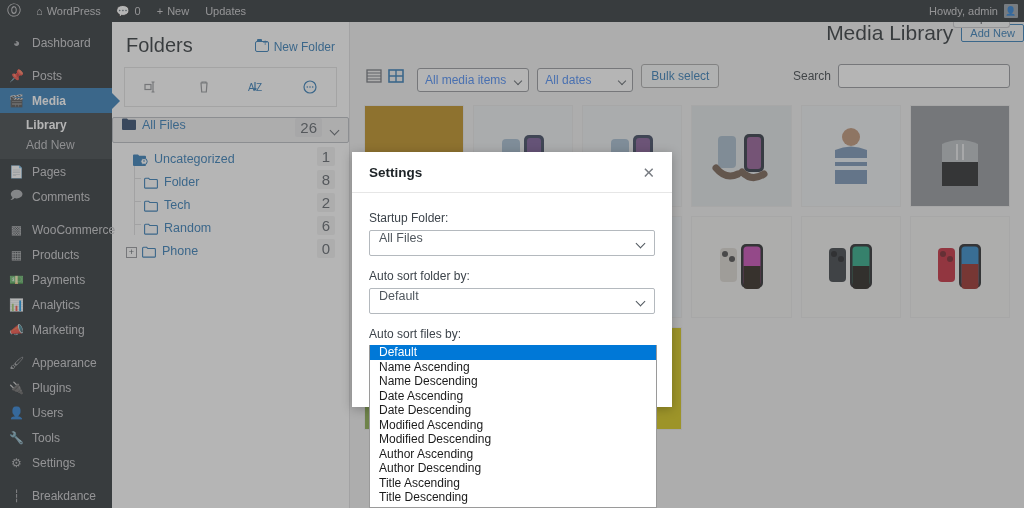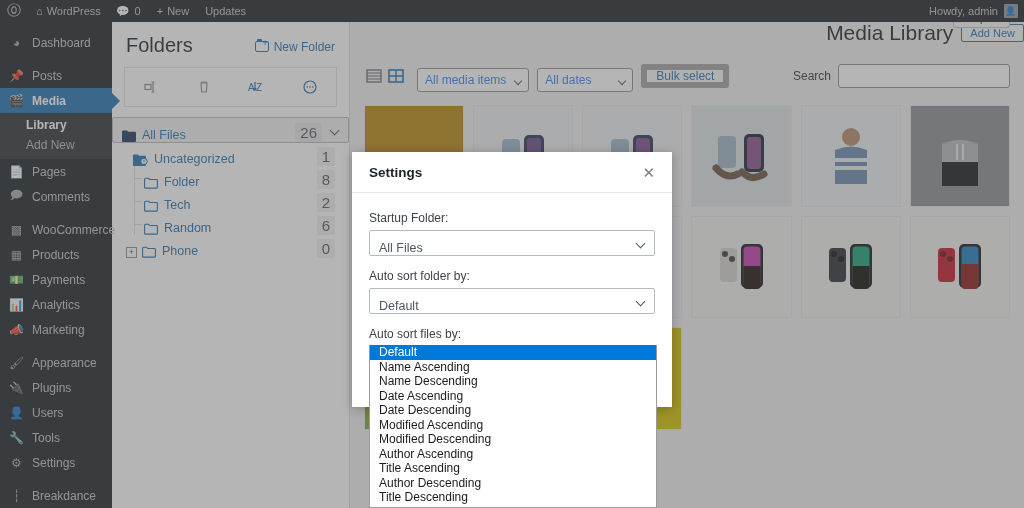--- a/index.html
+++ b/index.html
@@ -90,21 +90,21 @@
   .media-toolbar { margin: 12px 14px 0 14px; height: 38px; display:flex; align-items:center; gap:8px; }
   .view-switch { display:flex; gap: 3px; margin-right: 4px;}
   .vs-btn { width:19px; height:19px; display:flex; align-items:center; justify-content:center; }
   .vs-btn.active { }
   .tb-select {
     height: 24px; border:1px solid #8c8f94; border-radius:3px; background:#fff; color:#3b82f6;
     font-size:12px; padding: 0 22px 0 7px; display:flex; align-items:center; position:relative; min-width: 60px; margin-top: 8px;
   }
   .tb-select:after { content:""; position:absolute; right:7px; top:9px; width:5px;height:5px;
     border-right:1.4px solid #50575e; border-bottom:1.4px solid #50575e; transform:rotate(45deg); }
-  .tb-btn { height:24px; border:6px solid #a3a3a3; color:#2271b1; background:#f6f7f7; border-radius:3px;
+  .tb-btn { height:24px; border:1px solid #a3a3a3; color:#2271b1; background:#f6f7f7; border-radius:3px;
             font-size:12px; padding: 0 9px; display:flex; align-items:center;}
   .search-wrap { margin-left:auto; display:flex; align-items:center; gap:7px; }
   .search-label { font-size:12px; color:#2c3338; }
   .search-input { width: 172px; height:24px; border:1px solid #8c8f94; border-radius:3px; background:#fff; }
 
   .media-grid { margin: 10px 14px 0 14px; display:grid; grid-template-columns: repeat(6, 1fr); gap: 9px; }
   .mcell { width:100%; padding-top: 100%; position:relative; background:#fff; border:1px solid #e5e5e5; }
   .mcell > .inner { position:absolute; inset:0; overflow:hidden; display:flex; align-items:center; justify-content:center; }
 
   
@@ -116,21 +116,21 @@
     background:#fff; z-index: 80; box-shadow: 0 2px 10px rgba(0,0,0,.25);
   }
   .modal-head { height: 41px; border-bottom:1px solid #e6e6e6; display:flex; align-items:center; padding: 0 17px; }
   .modal-title { font-size: 13.5px; font-weight:600; color:#1d2327; }
   .modal-close { margin-left:auto; color:#787c82; font-size:15px; line-height:1; }
   .modal-body { padding: 18px 17px 0 17px; }
   .field-label { font-size:12px; color:#3c434a; margin-bottom:5px; }
   .field-group { margin-bottom: 13px; }
   .sel {
     height:26px; border:1px solid #b4b9be; border-radius:2px; background:#fff; color:#50575e;
-    font-size:12.5px; display:flex; align-items:flex-end; padding: 0 26px 0 9px; position:relative;
+    font-size:12.5px; display:flex; align-items:flex-start; padding: 0 26px 0 9px; position:relative;
   }
   .sel:after { content:""; position:absolute; right:10px; top:9px; width:6px;height:6px;
     border-right:1.5px solid #50575e; border-bottom:1.5px solid #50575e; transform:rotate(45deg); }
   .sel.focused { border:2px solid #0078d7; color:#3c434a; }
   .save-btn {
     position:absolute; left:17px; right:17px; top: 220px; height: 28px; background:#2271b1; color:#fff;
     border-radius:2px; font-size:12.5px; display:flex; align-items:center; justify-content:center;
   }
 
   
@@ -574,16 +574,16 @@
 
 <div id="dropdown">
   <div class="dd-opt selected">Default</div>
   <div class="dd-opt">Name Ascending</div>
   <div class="dd-opt">Name Descending</div>
   <div class="dd-opt">Date Ascending</div>
   <div class="dd-opt">Date Descending</div>
   <div class="dd-opt">Modified Ascending</div>
   <div class="dd-opt">Modified Descending</div>
   <div class="dd-opt">Author Ascending</div>
+  <div class="dd-opt">Author Descending</div>
   <div class="dd-opt">Title Ascending</div>
-  <div class="dd-opt">Author Descending</div>
   <div class="dd-opt">Title Descending</div>
 </div>
 
 </body></html>

